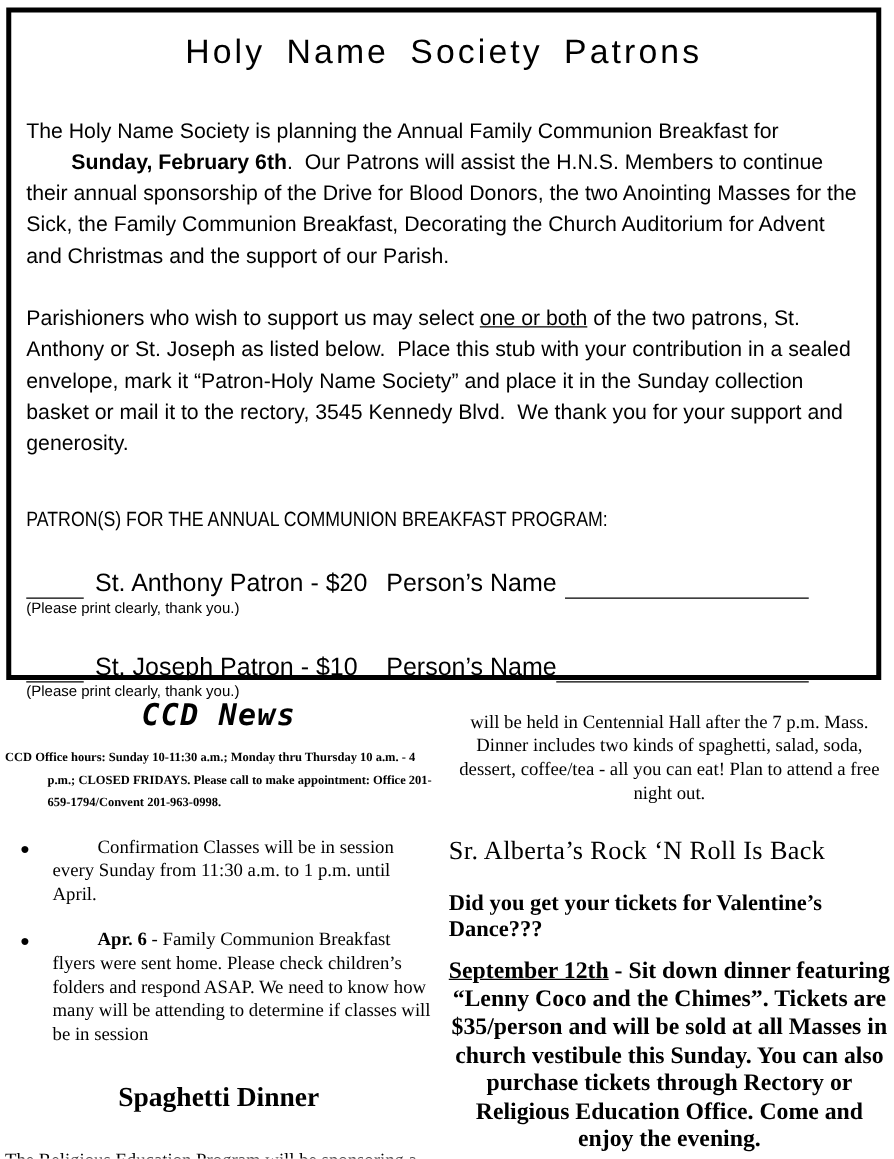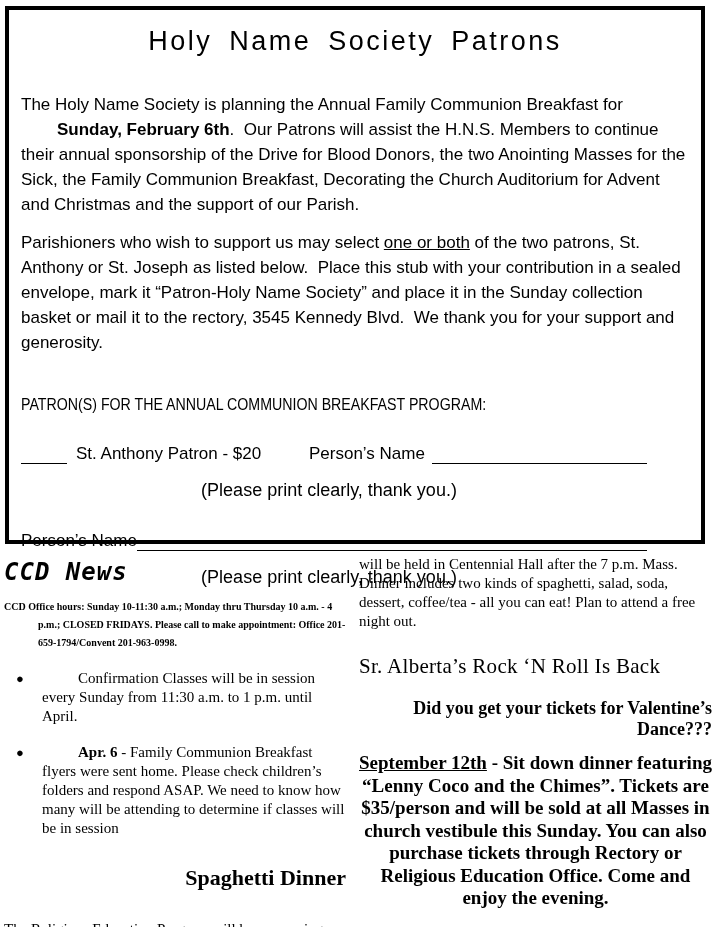--- a/index.html
+++ b/index.html
@@ -18,77 +18,77 @@
   .patrons-title {
     margin:16px 0 0; text-align:center;
     font-size:27px; font-weight:normal;
     letter-spacing:2.5px; word-spacing:7px;
     font-family:"Liberation Sans", sans-serif;
   }
   .patrons-para {
     margin:35px 0 0; font-size:17px; line-height:25px;
     white-space:pre-wrap;
   }
-  .patrons-para.second { margin-top:13px; }
+  .patrons-para.second { margin-top:25px; }
   .bold { font-weight:bold;margin-left:36px; }
   .underlined { text-decoration:underline; }
 
   .program-label {
     margin-top:40px; font-size:16.5px;
     transform:scaleX(0.86); transform-origin:left center;
     white-space:nowrap;
   }
-  .stub-row { display:flex; align-items:flex-end; margin-top:30px; font-size:17px; }
+  .stub-row { display:flex; align-items:flex-end; margin-top:30px; font-size:20px; }
   .stub-left { width:288px; display:flex; align-items:flex-end; flex:none; }
   .blank-line { width:46px; border-bottom:1.5px solid #000; height:16px; margin-right:9px; flex:none; }
   .stub-right { flex:1; display:flex; align-items:flex-end; padding-right:42px; }
   .name-line { flex:1; border-bottom:1.5px solid #000; height:16px; margin-left:7px; }
   .name-line.tight { margin-left:0; }
-  .hint-line { margin-top:16px; font-size:18px; text-align:center; padding-right:52px; }
+  .hint-line { margin-top:0; font-size:12px; text-align:left; padding-right:52px; }
 
   
   .bottom { position:absolute; left:0; top:552px; width:715px; display:flex; }
   .col-left  { width:352px; flex:none; box-sizing:border-box; padding:0 6px 0 4px; }
   .col-right { flex:1; box-sizing:border-box; padding:0 3px 0 7px; }
 
   .ccd-heading {
-    margin:6px 0 12px; 
+    margin:6px 0 12px; text-align:center;
     font-family:"DejaVu Sans Mono", monospace;
     font-style:italic; font-weight:bold; font-size:24px; letter-spacing:1px;
   }
   .office-hours {
     font-family:"Liberation Serif", serif; font-weight:bold;
     font-size:10px; line-height:18px;
     padding-left:34px; text-indent:-34px;
   }
   .bullet-item {
     display:flex; margin-top:17px;
     font-family:"Liberation Serif", serif; font-size:15px; line-height:19px;
   }
   .bullet-dot { width:26px; padding-left:12px; flex:none; font-size:13px; }
   .bullet-text { flex:1; }
   .spaghetti-heading {
-    margin:27px 0 0; text-align:right;
+    margin:27px 0 0; text-align:center;
     font-family:"Liberation Serif", serif; font-weight:bold; font-size:22px;
   }
   .spaghetti-para {
     margin-top:29px;
     font-family:"Liberation Serif", serif; font-size:15px; line-height:19px;
   }
 
   .continuation-para {
-    margin-top:3px;
-    font-family:"Liberation Serif", serif; font-size:15px; line-height:19px;
+    margin-top:17px;
+    font-family:"Liberation Serif", serif; font-size:15px; line-height:19px;text-align:center;
   }
   .rock-heading {
     margin:23px 0 16px; font-family:"Liberation Serif", serif;
     font-weight:normal; font-size:21px; white-space:nowrap; letter-spacing:0.3px;
   }
   .tickets-question {
-    margin-top:19px; text-align:right;
+    margin-top:19px; text-align:left;
     font-family:"Liberation Serif", serif; font-weight:bold;
     font-size:18px; line-height:21px;
   }
   .dance-detail {
     margin-top:12px; text-align:center;
     font-family:"Liberation Serif", serif; font-weight:bold;
     font-size:19px; line-height:22.5px;
   }
 </style>
 </head>
@@ -111,20 +111,24 @@
         <span>St. Anthony Patron - $20</span>
       </div>
       <div class="stub-right">
         <span>Person’s Name</span>
         <span class="name-line"></span>
       </div>
     </div>
     <div class="hint-line">(Please print clearly, thank you.)</div>
 
     <div class="stub-row">
+      <div class="stub-left">
+        <span class="blank-line"></span>
+        <span>St. Joseph Patron - $10</span>
+      </div>
       <div class="stub-right">
         <span>Person’s Name</span>
         <span class="name-line tight"></span>
       </div>
     </div>
     <div class="hint-line">(Please print clearly, thank you.)</div>
   </div>
 
   <div class="bottom">
 

